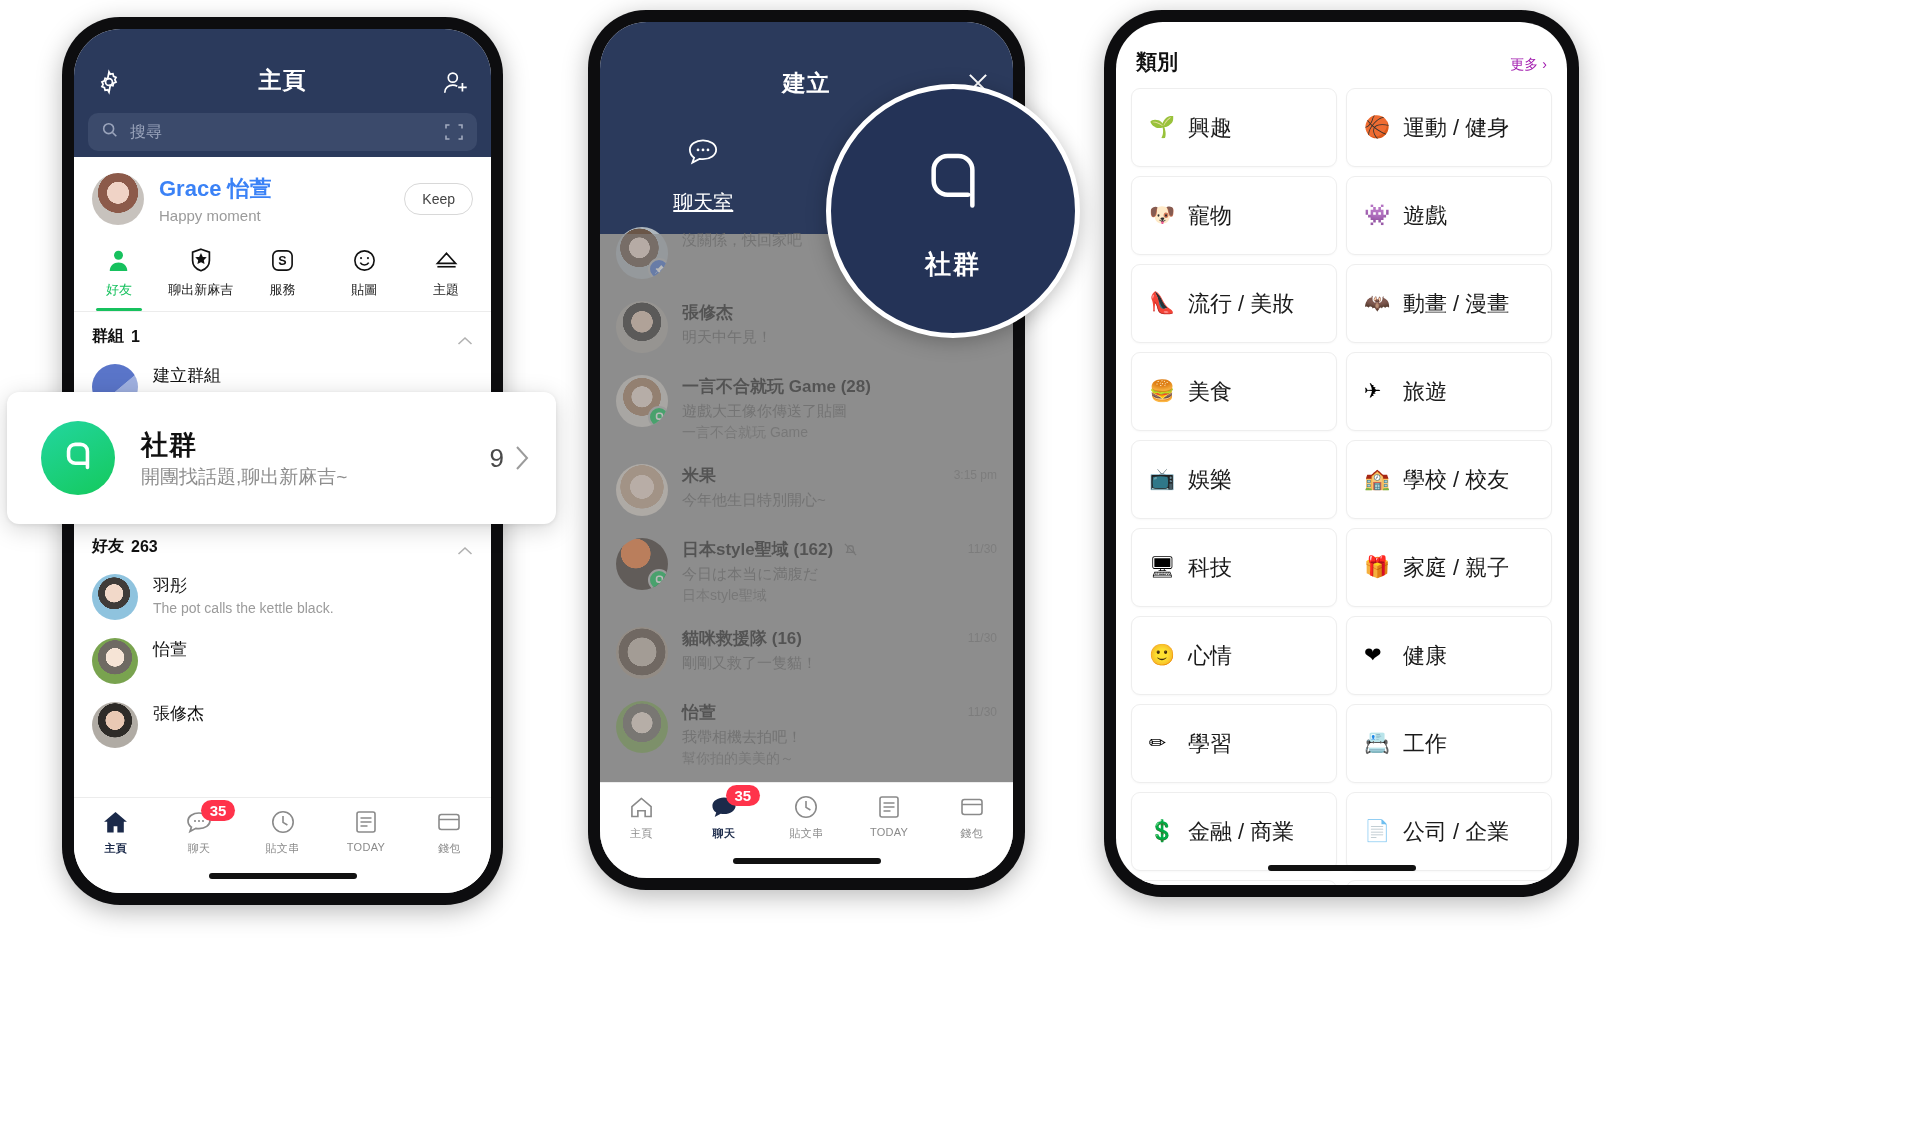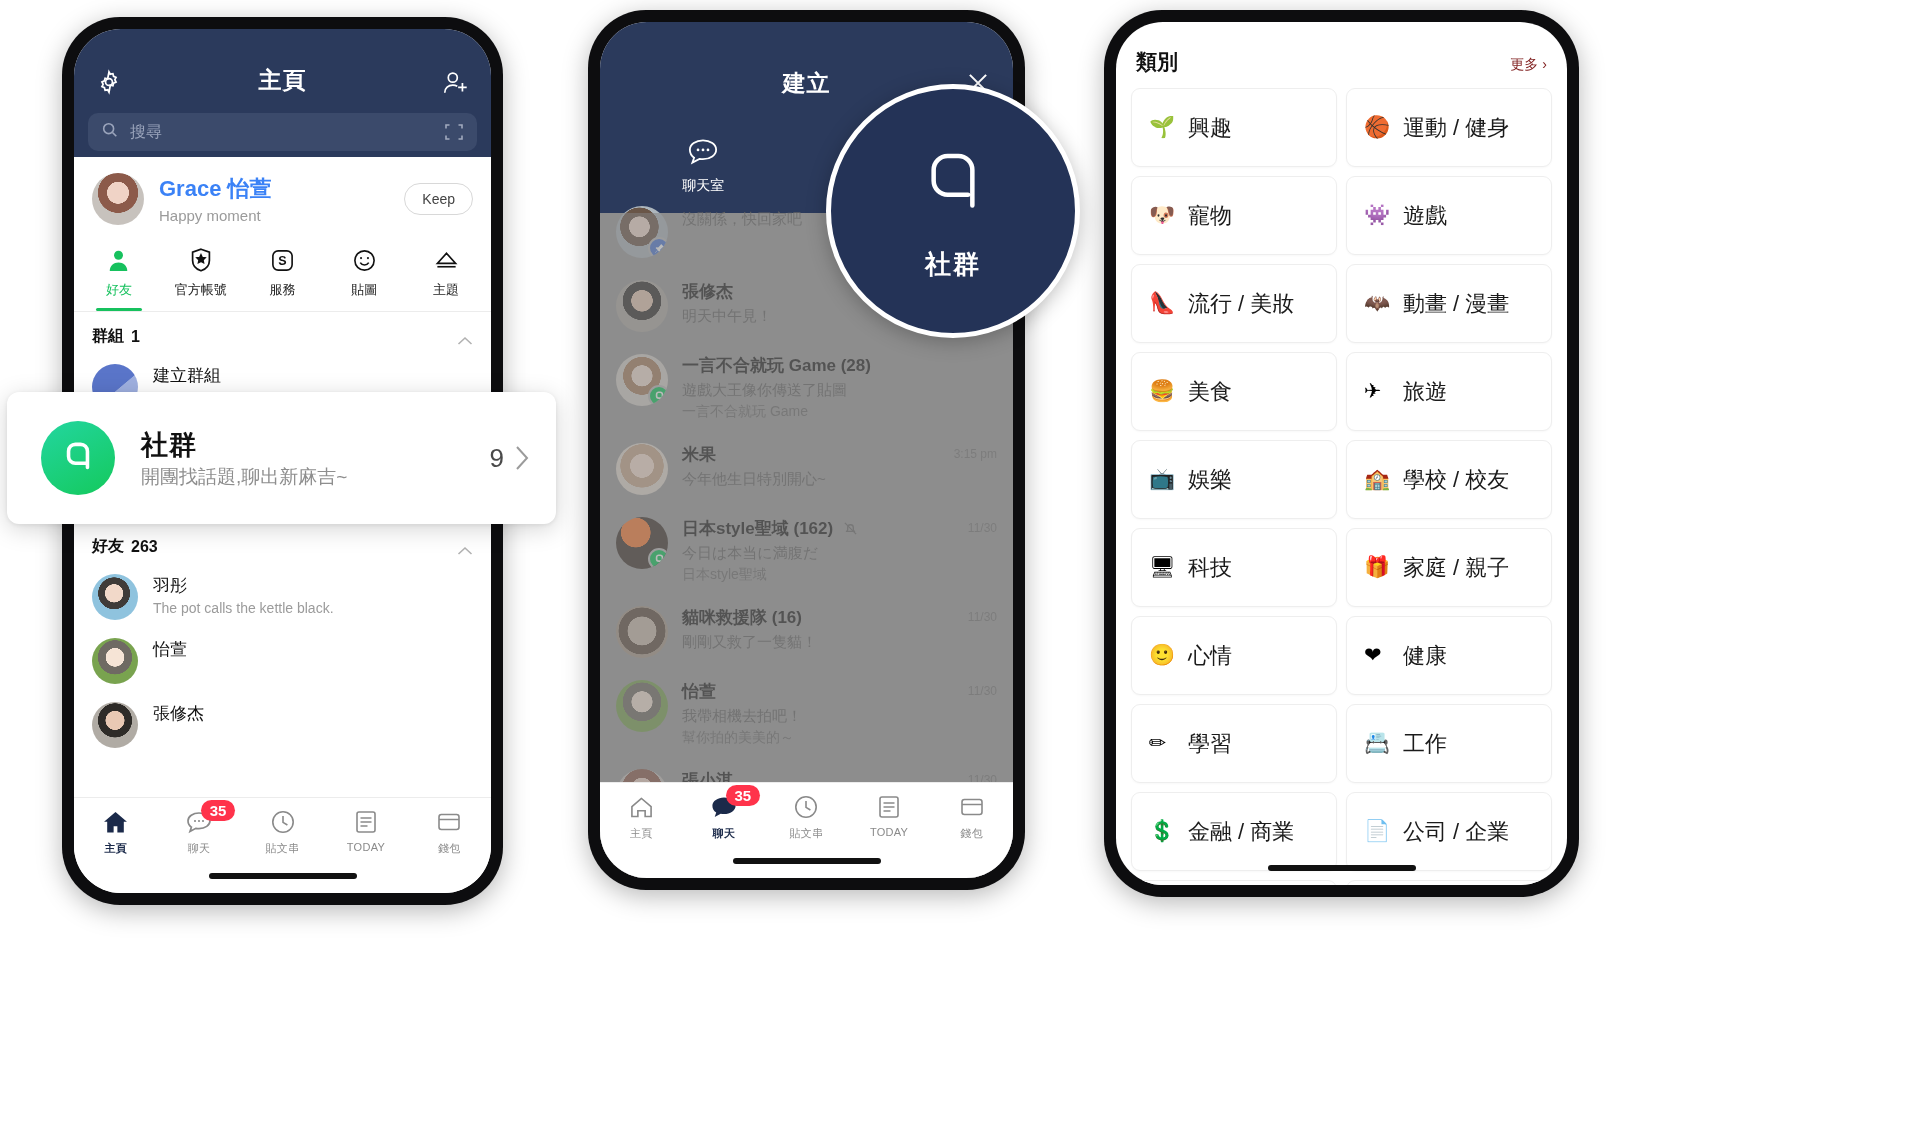--- a/index.html
+++ b/index.html
@@ -115,21 +115,21 @@
   .badge {
     position: absolute; left: 52%; top: -7px;
     background: #ff334b; color: #fff; font-size: 15px; font-weight: 700;
     border-radius: 14px; padding: 2px 9px; min-width: 34px; text-align: left;
   }
 
   
   .create-tabs { display: flex; padding: 18px 0 14px 0; }
   .ctab { flex: 1; text-align: center; color: #fff; }
   .ctab .ic { height: 34px; display: flex; align-items: center; justify-content: center; }
-  .ctab .lb { font-size: 14px; margin-top: 8px; }
+  .ctab .lb { font-size: 20px; margin-top: 20px; text-decoration: underline; }
 
   
   .dimmed { position: relative; background: #9c9c9c; }
   .dimmed::after {
     content: ""; position: absolute; inset: 0; background: rgba(130,130,130,.55); pointer-events: none;
   }
   .chatrow { display: flex; padding: 11px 16px; align-items: flex-start; position: relative; }
   .chatrow .av { width: 52px; height: 52px; border-radius: 50%; flex: none; overflow: hidden; position: relative; }
   .chatrow .body { margin-left: 14px; flex: 1; min-width: 0; }
   .chatrow .nm { font-size: 17px; font-weight: 700; color: #1b1b1b; }
@@ -172,21 +172,21 @@
   }
   .floatcard .ftxt { margin-left: 26px; flex: 1; }
   .floatcard .ft { font-size: 27px; font-weight: 700; color: #111; letter-spacing: 1px; }
   .floatcard .fs { font-size: 19px; color: #8e8e8e; margin-top: 1px; }
   .floatcard .fnum { font-size: 26px; color: #4a4a4a; margin-right: 10px; }
   .floatcard .fchev { width: 16px; height: 28px; }
 
   
   .cat-head { display: flex; align-items: baseline; padding: 26px 20px 12px 20px; }
   .cat-head .t { font-size: 21px; font-weight: 700; color: #111; }
-  .cat-head .more { margin-left: auto; font-size: 14px; color: #7f1d1d; }
+  .cat-head .more { margin-left: auto; font-size: 14px; color: #a21caf; }
   .cat-head .more .ar { margin-left: 4px; }
   .catgrid {
     display: grid; grid-template-columns: 1fr 1fr; gap: 9px;
     padding: 0 15px;
   }
   .catcell {
     background: #fff; border: 1px solid #eeeeee; border-radius: 9px;
     height: 79px; display: flex; align-items: center; padding-left: 17px;
     box-shadow: 0 1px 2px rgba(0,0,0,.03);
   }
@@ -269,21 +269,21 @@
           </div>
           <div class="tablabel">好友</div>
         </div>
         <div class="tabitem">
           <div class="tabicon">
             <svg viewBox="0 0 24 26" width="24" height="26" fill="none" stroke="#111" stroke-width="1.7">
               <path d="M12 2.2l8.4 3v8.2c0 5-3.6 8.7-8.4 10.4-4.8-1.7-8.4-5.4-8.4-10.4V5.2z"></path>
               <path d="M12 8l1.2 2.5 2.7.4-2 1.9.5 2.7L12 14.2l-2.4 1.3.5-2.7-2-1.9 2.7-.4z" fill="#111"></path>
             </svg>
           </div>
-          <div class="tablabel">官方帳號</div>
+          <div class="tablabel">聊出新麻吉</div>
         </div>
         <div class="tabitem">
           <div class="tabicon">
             <svg viewBox="0 0 26 26" width="25" height="25" fill="none" stroke="#111" stroke-width="1.7">
               <rect x="3" y="3" width="20" height="20" rx="5.5"></rect>
               <text x="13" y="18" font-size="13" font-weight="bold" fill="#111" stroke="none" text-anchor="middle" font-family="Liberation Sans, sans-serif">S</text>
             </svg>
           </div>
           <div class="tablabel">服務</div>
         </div>

